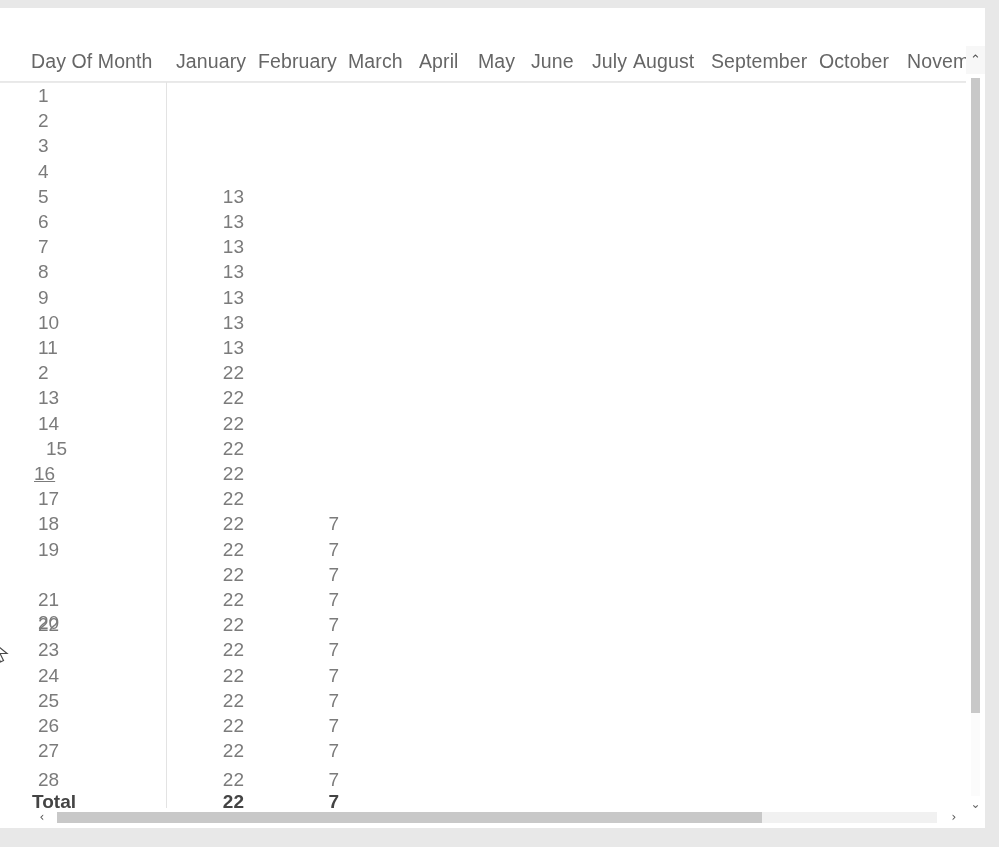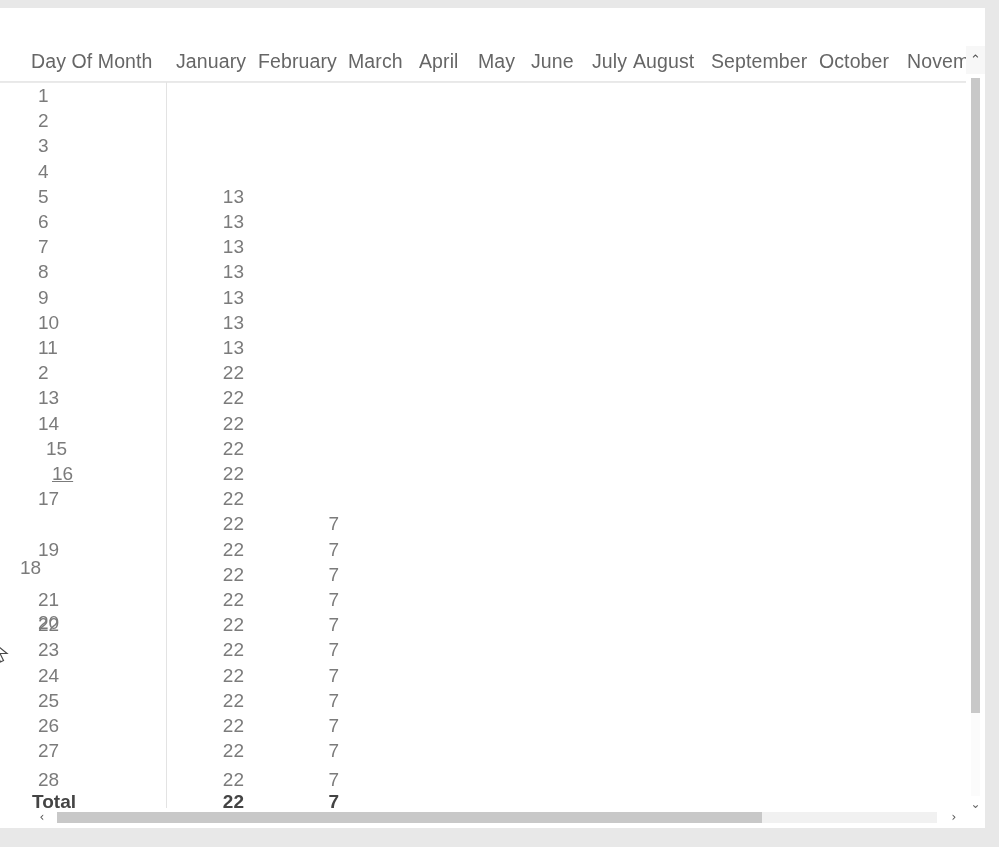--- a/index.html
+++ b/index.html
@@ -340,31 +340,31 @@
             <div class="cell cell-rowhdr" style="left: 38px;">14</div>
             <div class="cell cell-num" style="left: 124px; width: 120px;">22</div>
             <div class="cell cell-num" style="left: 219px; width: 120px;"></div>
           </div>
           <div class="row" style="top: 352.8px;">
             <div class="cell cell-rowhdr" style="left: 46px;">15</div>
             <div class="cell cell-num" style="left: 124px; width: 120px;">22</div>
             <div class="cell cell-num" style="left: 219px; width: 120px;"></div>
           </div>
           <div class="row" style="top: 378px;">
-            <div class="cell cell-rowhdr" style="left: 52px; text-decoration: underline;">16</div>
+            <div class="cell cell-rowhdr" style="left: 34px; text-decoration: underline;">16</div>
             <div class="cell cell-num" style="left: 124px; width: 120px;">22</div>
             <div class="cell cell-num" style="left: 219px; width: 120px;"></div>
           </div>
           <div class="row" style="top: 403.2px;">
             <div class="cell cell-rowhdr" style="left: 38px;">17</div>
             <div class="cell cell-num" style="left: 124px; width: 120px;">22</div>
             <div class="cell cell-num" style="left: 219px; width: 120px;"></div>
           </div>
           <div class="row" style="top: 428.4px;">
-            <div class="cell cell-rowhdr" style="left: 20px; margin-top: 44px;">18</div>
+            <div class="cell cell-rowhdr" style="left: 38px;">18</div>
             <div class="cell cell-num" style="left: 124px; width: 120px;">22</div>
             <div class="cell cell-num" style="left: 219px; width: 120px;">7</div>
           </div>
           <div class="row" style="top: 453.6px;">
             <div class="cell cell-rowhdr" style="left: 38px;">19</div>
             <div class="cell cell-num" style="left: 124px; width: 120px;">22</div>
             <div class="cell cell-num" style="left: 219px; width: 120px;">7</div>
           </div>
           <div class="row" style="top: 478.8px;">
             <div class="cell cell-rowhdr" style="left: 38px; margin-top: 48px;">20</div>

